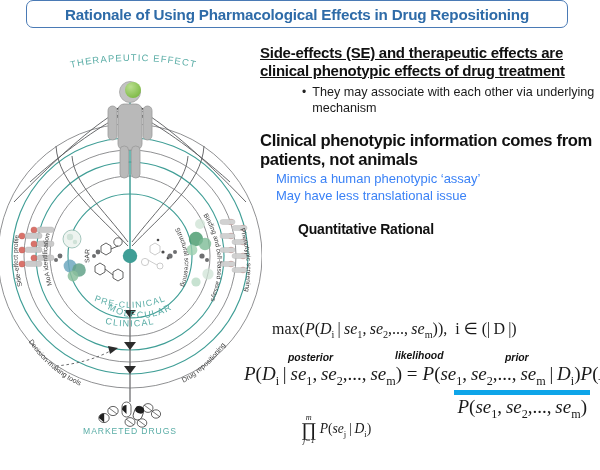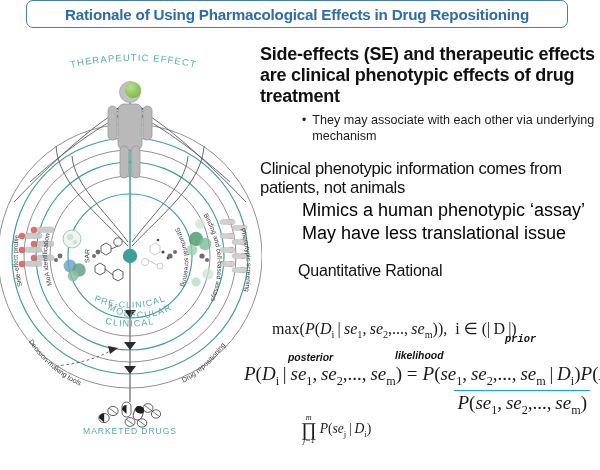--- a/index.html
+++ b/index.html
@@ -18,48 +18,48 @@
     box-sizing:border-box;display:flex;align-items:center;justify-content:center;
   }
   .title-text{
     font-size:15.2px;font-weight:bold;color:#2e6ba8;letter-spacing:-0.2px;
     white-space:nowrap;
   }
 
   
   .right-col{position:absolute;left:256px;top:44px;width:344px;}
   .head1{
-    font-size:18px;font-weight:bold;color:#111;line-height:1.17;
-    letter-spacing:-0.25px;margin:0 0 2px 4px;
+    font-size:15px;font-weight:bold;color:#111;line-height:1.17;
+    letter-spacing:-0.25px;margin:0 0 2px 4px;text-decoration:underline;
   }
   .bullet-row{display:flex;margin:6px 0 0 46px;}
   .bullet-dot{font-size:12px;line-height:1.25;margin-right:6px;color:#222;}
   .bullet-txt{font-size:12.6px;line-height:1.26;color:#1b1b1b;}
   .head2{
-    font-size:16.6px;font-weight:normal;color:#111;line-height:1.17;
+    font-size:16.6px;font-weight:bold;color:#111;line-height:1.17;
     letter-spacing:-0.35px;margin:14px 0 1px 4px;
   }
-  .sub-line{font-size:18px;color:#000000;line-height:1.3;margin-left:46px;}
+  .sub-line{font-size:13px;color:#3b82f6;line-height:1.3;margin-left:20px;}
   .head3{
-    font-size:16px;font-weight:normal;color:#111;margin:17px 0 4px 42px;
+    font-size:14px;font-weight:bold;color:#111;margin:17px 0 4px 42px;
     letter-spacing:-0.2px;
   }
 
   
   .math{font-family:"Liberation Serif", serif;color:#1a1a1a;}
   .eq1{position:absolute;left:272px;top:319px;font-size:16px;white-space:nowrap;}
   .lbl{font-family:"Liberation Sans",sans-serif;font-style:italic;font-weight:bold;font-size:10.4px;color:#111;position:absolute;}
   .lbl-post{left:288px;top:352px;}
   .lbl-like{left:395px;top:350px;}
-  .lbl-prior{left:505px;top:333px;font-family:Liberation Mono, monospace;}
+  .lbl-prior{left:505px;top:352px;}
 
   .eq2{position:absolute;left:244px;top:363px;font-size:19px;display:flex;align-items:flex-start;white-space:nowrap;}
   .frac{display:inline-flex;flex-direction:column;align-items:center;margin:0 2px;}
   .frac .num{padding:0 3px 1px 3px;}
-  .frac .den{padding:1px 3px 0 3px;border-top:1px solid #0ea5e9;}
+  .frac .den{padding:1px 3px 0 3px;border-top:5px solid #0ea5e9;}
 
   .eq3{position:absolute;left:297px;top:415px;font-size:13.6px;display:flex;align-items:center;white-space:nowrap;}
   .prodwrap{display:inline-flex;flex-direction:column;align-items:center;line-height:0.85;margin:0 3px 0 4px;}
   .prodwrap .top{font-size:8.2px;font-style:italic;}
   .prodwrap .sym{font-size:19px;}
   .prodwrap .bot{font-size:8.2px;font-style:italic;}
   sub{font-size:0.64em;}
   i{font-style:italic;}
 
   

